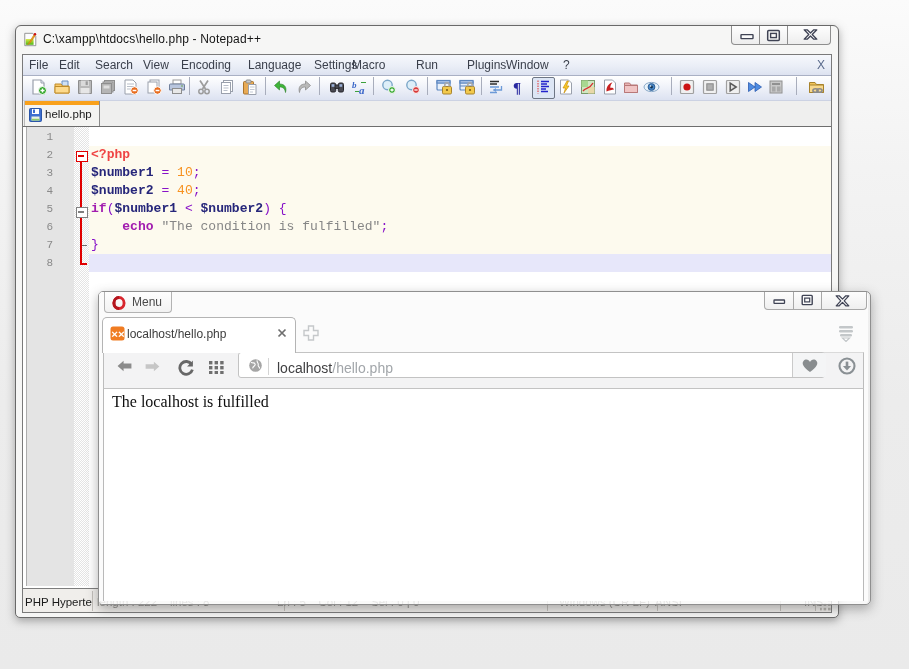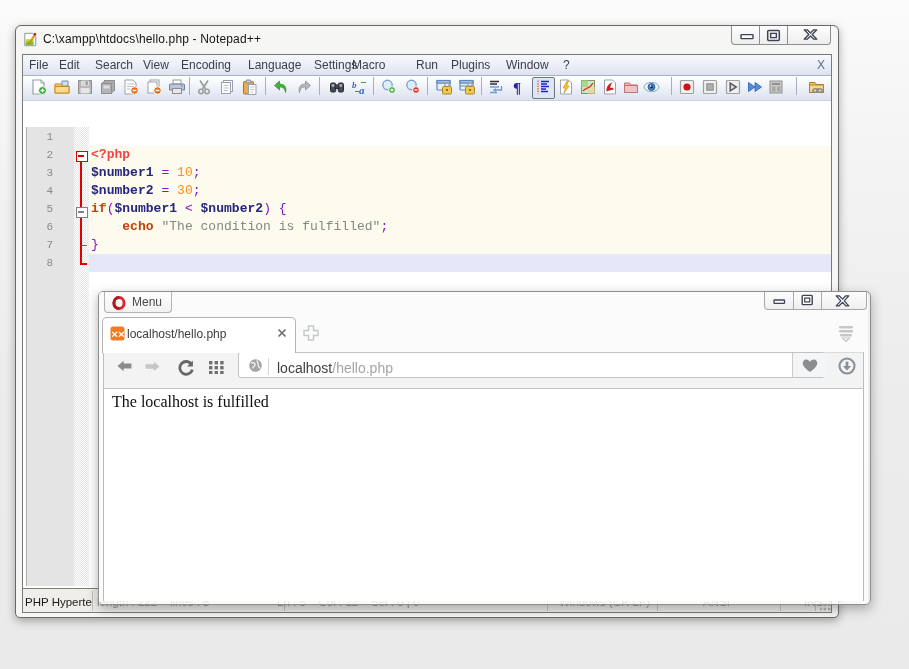--- a/index.html
+++ b/index.html
@@ -37,21 +37,21 @@
 #editor .gutter{position:absolute;left:3px;top:0;width:47px;height:100%;background:#e4e4e4;border-left:1px solid #adadad;}
 #editor .fold{position:absolute;left:51px;top:0;width:15px;height:100%;
  background:repeating-conic-gradient(#ffffff 0% 25%,#e4e4e4 0% 50%);background-size:2px 2px;}
 #editor .cream{position:absolute;left:66px;top:19px;width:742px;height:108px;background:#fdfaee;}
 #editor .lav{position:absolute;left:66px;top:127px;width:742px;height:18px;background:#e7e7fa;}
 .ln{position:absolute;left:3px;width:27px;text-align:right;font-family:"Liberation Mono",monospace;
  font-size:11px;color:#8a8a8a;line-height:18px;}
 .cl{position:absolute;left:68px;height:18px;line-height:18px;font-family:"Liberation Mono",monospace;
  font-size:13px;white-space:pre;letter-spacing:0.02px;}
 .red{color:#ef4444;font-weight:bold;}
-.kw{color:#c2410c;font-weight:bold;}
+.kw{color:#a21caf;font-weight:bold;}
 .vr{color:#26267a;font-weight:bold;text-align:right;}
 .op{color:#8812c8;}
 .num{color:#f79220;}
 .str{color:#868686;}
 
 .fbox{position:absolute;width:10px;height:9px;background:#fff;z-index:3;}
 .fline{position:absolute;background:#e00000;z-index:2;}
 
 #status{left:0;top:533px;width:808px;height:23px;background:#f0eeeb;border-top:1px solid #7d7d7d;}
 #status .t{position:absolute;top:7px;font-size:11.5px;white-space:pre;}
@@ -121,21 +121,21 @@
   <div class="ab" id="menubar">
    <span style="left:6px">File</span>
         <span style="left:36px">Edit</span>
         <span style="left:72px">Search</span>
    <span style="left:120px">View</span>
         <span style="left:158px">Encoding</span>
         <span style="left:225px">Language</span>
    <span style="left:291px">Settings</span>
         <span style="left:329px">Macro</span>
         <span style="left:393px">Run</span>
-   <span style="left:428px">Plugins</span>
+   <span style="left:444px">Plugins</span>
         <span style="left:483px">Window</span>
         <span style="left:540px">?</span>
    <span style="left:794px;color:#5a6b8c">X</span>
   </div>
   <div class="ab" id="toolbar">
    <svg style="left:7.5px" width="16" height="16" viewBox="0 0 16 16">
           <path d="M2 1 h8 l3 3 v11 h-11z" fill="#fff" stroke="#9aa0ac" stroke-width="1.2"></path>
           <path d="M10 1 v3 h3" fill="#e8eef8" stroke="#9aa0ac"></path>
           <circle cx="11.5" cy="11.5" r="4" fill="#35a82e" stroke="#fff"></circle>
           <path d="M11.5 9.5 v4 M9.5 11.5 h4" stroke="#fff" stroke-width="1.4"></path>
@@ -317,37 +317,50 @@
         </svg>
    <div class="sep" style="left:773.3px"></div>
    <svg style="left:784.5px" width="17" height="16" viewBox="0 0 17 16">
           <path d="M1.5 3.5 h5.5 l1.5 2 h7 v8 h-14z" fill="#f2c55c" stroke="#a8832c"></path>
           <path d="M1.5 6 h14 v7.5 h-14z" fill="#f8d88c" stroke="#a8832c"></path>
           <g fill="none" stroke="#8a8a8a" stroke-width="1.6">
             <ellipse cx="7.5" cy="11.5" rx="2.6" ry="1.8"></ellipse>
             <ellipse cx="11.5" cy="11.5" rx="2.6" ry="1.8"></ellipse>
           </g>
         </svg>
+  </div>
+  <div class="ab" id="tabbar">
+   <div id="tab1">
+          <div class="or"></div>
+    <svg class="ab" style="left:4px;top:7px" width="13" height="14" viewBox="0 0 13 14">
+     <rect x="0.5" y="0.5" width="12" height="13" rx="1" fill="#3e6fd0" stroke="#2a55a8"></rect>
+     <rect x="3" y="1" width="7" height="5" fill="#fff"></rect>
+            <rect x="4" y="1.5" width="2" height="3.5" fill="#3e6fd0"></rect>
+     <rect x="2.5" y="8.5" width="8" height="4" fill="#e9f2e2"></rect>
+            <rect x="2.5" y="10.8" width="8" height="1.7" fill="#8cc96c"></rect>
+    </svg>
+    <div class="tx">hello.php</div>
+   </div>
   </div>
   <div class="ab" id="editor">
    <div class="gutter"></div>
    <div class="fold"></div>
    <div class="cream"></div>
    <div class="lav"></div>
    <div class="ln" style="top:1px">1</div>
    <div class="ln" style="top:19px">2</div>
    <div class="ln" style="top:37px">3</div>
    <div class="ln" style="top:55px">4</div>
    <div class="ln" style="top:73px">5</div>
    <div class="ln" style="top:91px">6</div>
    <div class="ln" style="top:109px">7</div>
    <div class="ln" style="top:127px">8</div>
    <div class="cl" style="top:19px"><span class="red">&lt;?php</span></div>
    <div class="cl" style="top:37px"><span class="vr">$number1</span> <span class="op">=</span> <span class="num">10</span><span class="op">;</span></div>
-   <div class="cl" style="top:55px"><span class="vr">$number2</span> <span class="op">=</span> <span class="num">30</span><span class="op">;</span></div>
+   <div class="cl" style="top:55px"><span class="vr">$number2</span> <span class="op">=</span> <span class="num">40</span><span class="op">;</span></div>
    <div class="cl" style="top:73px"><span class="kw">if</span><span class="op">(</span><span class="vr">$number1</span> <span class="op">&lt;</span> <span class="vr">$number2</span><span class="op">)</span> <span class="op">{</span></div>
    <div class="cl" style="top:91px">    <span class="kw">echo</span> <span class="str">"The condition is fulfilled"</span><span class="op">;</span></div>
    <div class="cl" style="top:109px"><span class="op">}</span></div>
 
    <div class="fline" style="left:57px;top:34px;width:1.5px;height:102px"></div>
    <div class="fline" style="left:57px;top:136px;width:7px;height:1.5px"></div>
    <div class="fbox" style="left:52.5px;top:24px;border:1.2px solid #e00000;">
     <div style="position:absolute;left:1.5px;top:3.4px;width:6px;height:1.4px;background:#e00000"></div>
         </div>
    <div class="fbox" style="left:52.5px;top:80px;border:1.2px solid #808080;">
@@ -357,21 +370,21 @@
   </div>
   <div class="ab" id="status">
    <div class="t" style="left:2px;color:#1a1a1a">PHP Hyperte</div>
    <div class="dv" style="left:69px"></div>
    <div class="t gray" style="left:74px">length : 222    lines : 8</div>
    <div class="dv" style="left:261px"></div>
    <div class="t gray" style="left:254px">Ln : 5    Col : 12    Sel : 0 | 0</div>
    <div class="dv" style="left:524px"></div>
    <div class="t gray" style="left:536px">Windows (CR LF)</div>
    <div class="dv" style="left:634px"></div>
-   <div class="t gray" style="left:680px">ANSI</div>
+   <div class="t gray" style="left:632px">ANSI</div>
    <div class="dv" style="left:757px"></div>
    <div class="t gray" style="left:781px">INS</div>
    <div class="dv" style="left:792px"></div>
    <svg class="ab" style="left:797px;top:10px" width="12" height="12" viewBox="0 0 12 12">
           <g fill="#b5b2ad">
             <rect x="8" y="0" width="2.6" height="2.6"></rect>
             <rect x="8" y="4.4" width="2.6" height="2.6"></rect>
             <rect x="3.6" y="4.4" width="2.6" height="2.6"></rect>
             <rect x="8" y="8.8" width="2.6" height="2.6"></rect>
             <rect x="3.6" y="8.8" width="2.6" height="2.6"></rect>

